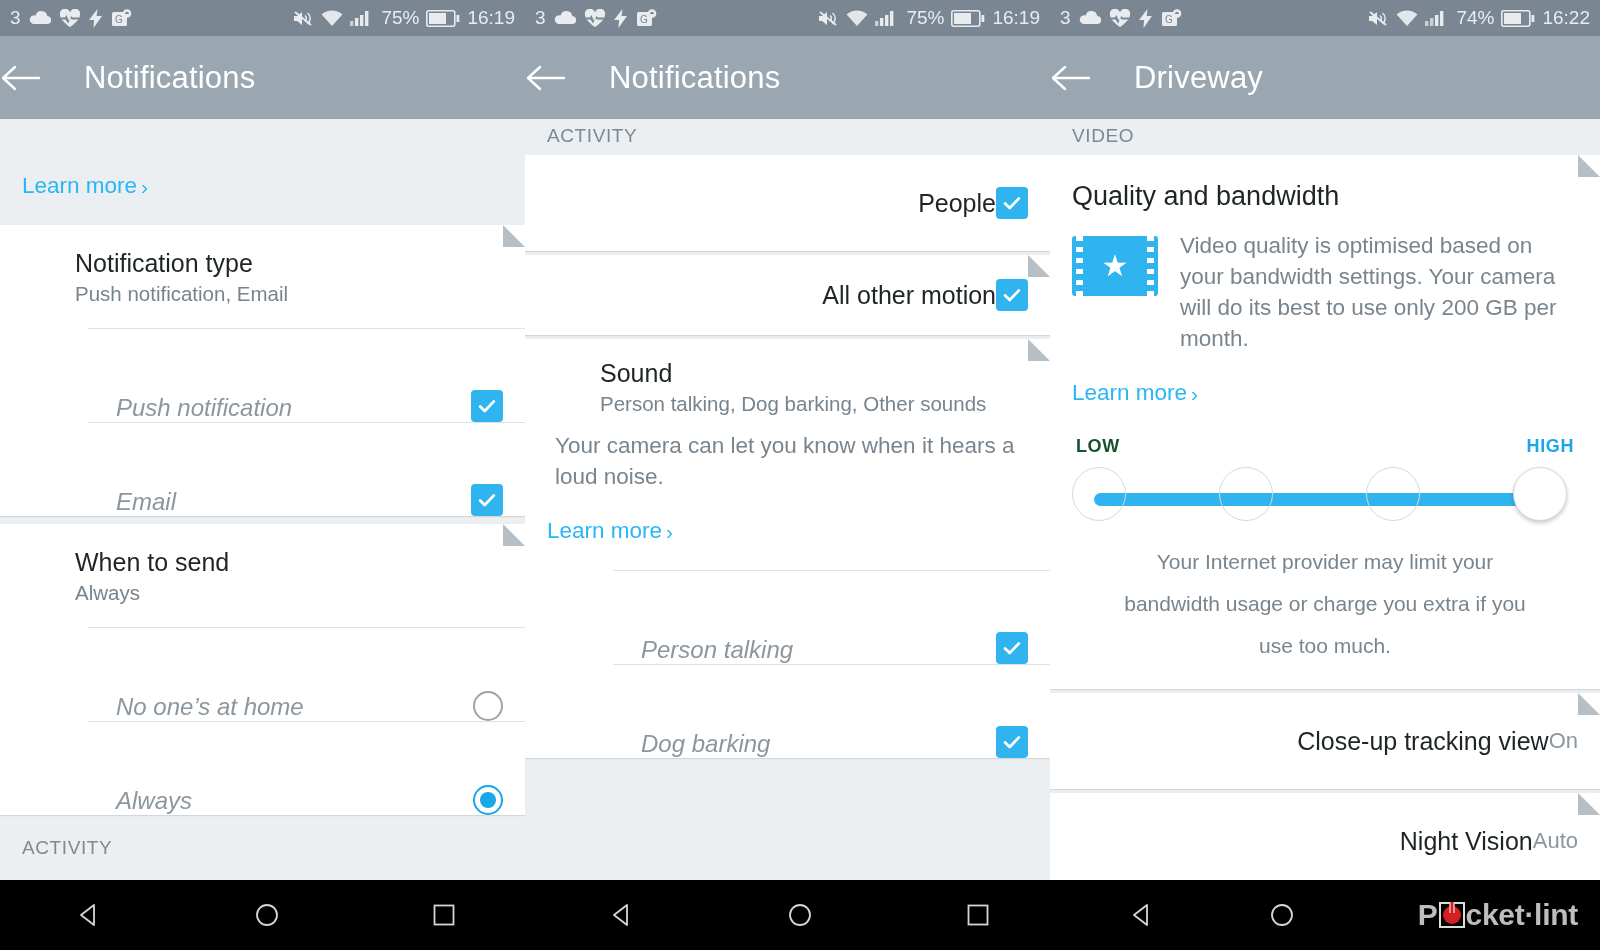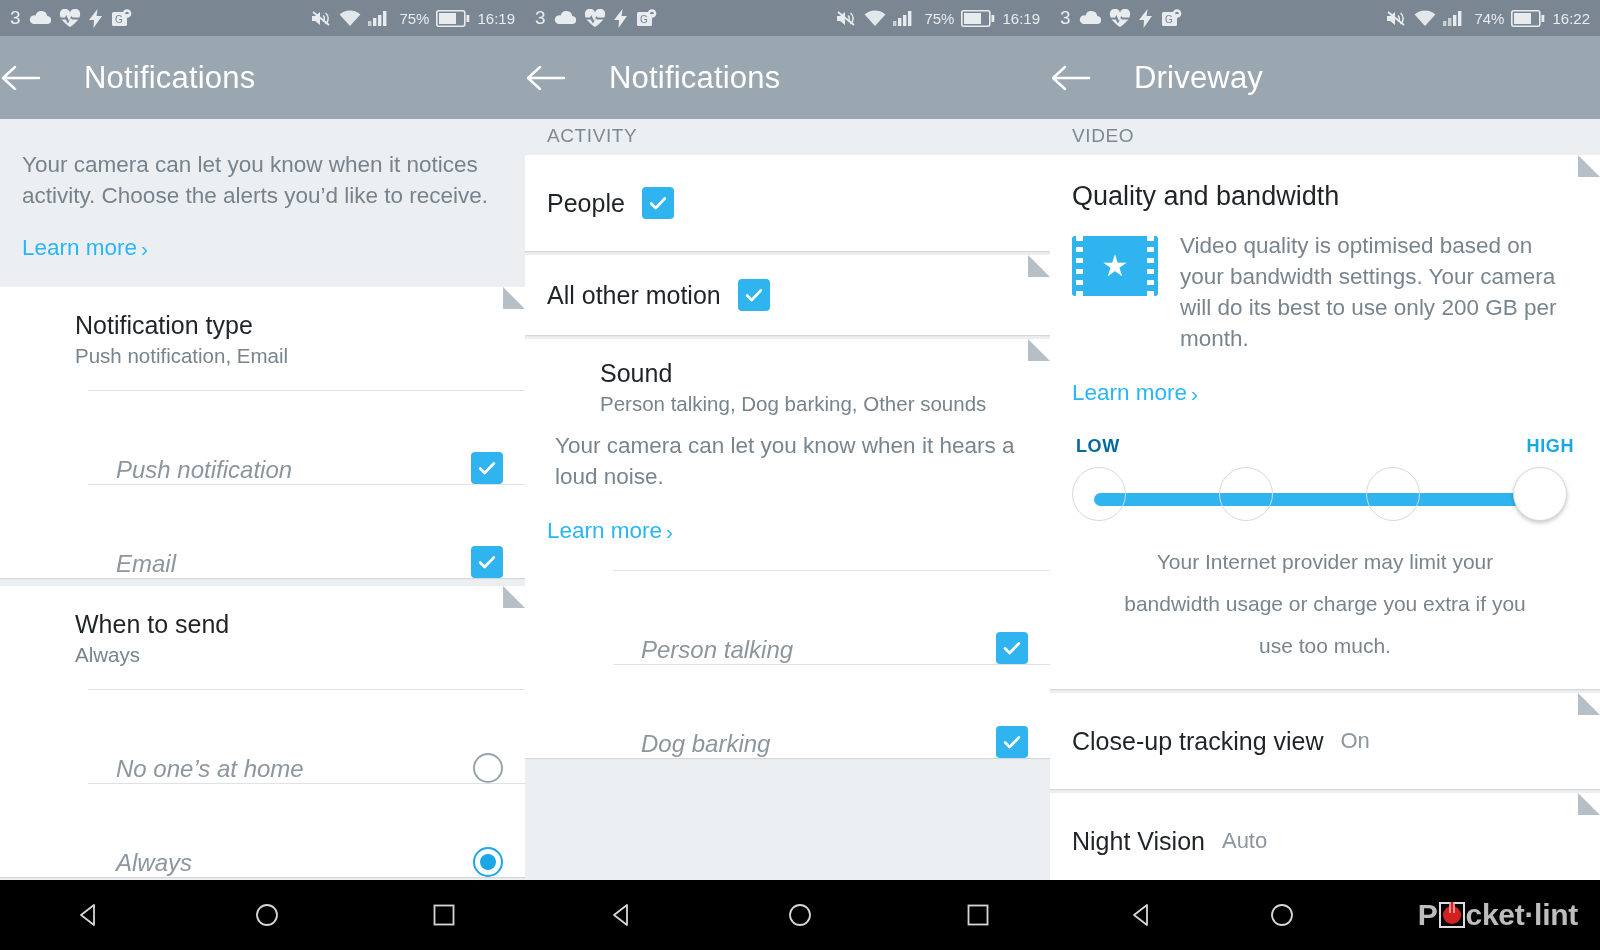--- a/index.html
+++ b/index.html
@@ -21,21 +21,21 @@
   .statusbar {
     position: relative; height: 36px; width: 100%;
     background: #7a8793; color: #e8ecef;
     display: flex; align-items: center; padding: 0 10px;
     font-size: 20px;
   }
   .sb-left { display: flex; align-items: center; gap: 8px; }
   .sb-right { margin-left: auto; display: flex; align-items: center; gap: 7px; }
   .sb-num { font-size: 19px; letter-spacing: 0; }
   .sb-ico { display:inline-flex; align-items:center; }
-  .sb-text { font-size: 15px; }
+  .sb-text { font-size: 19px; }
 
   
   .appbar {
     height: 83px; width: 100%;
     background: #9aa7b1;
     display: flex; align-items: center;
     color: #ffffff;
   }
   .back-arrow { width: 44px; height: 44px; display:flex; align-items:center; justify-content:center; cursor:pointer; }
   .appbar-title {
@@ -78,22 +78,22 @@
     display: flex; align-items: flex-end; justify-content: space-between;
     padding: 0 22px 0 116px; height: 94px; position: relative; font-style: italic;
   }
   .row.indent-div::before {
     content:""; position:absolute; left:88px; right:0; top:0; height:1px; background:#e0e3e6;
   }
   .row-label { font-size: 24px; color: #8b969e; }
   .row-value { font-size: 22px; color: #8b969e; }
 
   .plain-row {
-    display:flex; align-items:center; justify-content:flex-start;
-    padding: 0 22px; height: 96px; position: relative; gap: 17px;
+    display:flex; align-items:center; justify-content:flex-end;
+    padding: 0 22px; height: 96px; position: relative;
   }
   .plain-row .row-label { font-size: 25px; color:#1f2427; }
 
   
   .cb {
     width: 32px; height: 32px; border-radius: 4px; background: #2fb4f0;
     display:flex; align-items:center; justify-content:center; cursor:pointer; flex:none;
   }
   .cb svg { width: 22px; height: 22px; }
   
@@ -111,21 +111,21 @@
   }
   .film .perf { position:absolute; top:0; bottom:0; width:7px;
      background: repeating-linear-gradient(to bottom, #fff 0 5px, transparent 5px 11px); }
   .film .perf.l { left: 4px; } .film .perf.r { right: 4px; }
   .film .star { color:#fff; font-size: 30px; line-height:1; }
   .qb-desc { font-size: 22.5px; color:#79858e; line-height: 31px; }
   .qb-link { padding: 26px 22px 0 22px; }
 
   .slider-wrap { padding: 30px 22px 0 22px; }
   .slider-ends { display:flex; justify-content:space-between; padding: 0 4px 10px 4px; }
-  .end-low { font-size: 18px; color:#0369a1; font-weight:700; letter-spacing:.6px; }
+  .end-low { font-size: 18px; color:#14532d; font-weight:700; letter-spacing:.6px; }
   .end-high { font-size: 18px; color:#19a7e8; font-weight:700; letter-spacing:.6px; }
   .slider { position: relative; height: 54px; }
   .track { position:absolute; left:22px; right:22px; top:26px; height:13px; background:#2fb4f0; border-radius:7px; }
   .tick { position:absolute; top:0; width:54px; height:54px; border-radius:50%; border:1.5px solid #d4d9dd; background:transparent; cursor:pointer; }
   .thumb { position:absolute; top:0; width:54px; height:54px; border-radius:50%; background:#fff; border:1px solid #d4d9dd; box-shadow: 0 2px 4px rgba(0,0,0,.22); cursor:pointer; }
   .slider-note { padding: 20px 34px 0 34px; text-align:center; font-size:21px; color:#79858e; line-height:42px; }
 
   
   .navbar {
     position: absolute; left:0; bottom:0; width: 1600px; height: 70px;
@@ -217,21 +217,20 @@
       <span class="back-arrow">
         <svg width="40" height="28" viewBox="0 0 40 28">
             <path d="M1 14h36M1 14l12-11M1 14l12 11" stroke="#fff" stroke-width="2.4" fill="none" stroke-linecap="round" stroke-linejoin="round"></path>
           </svg>
       </span>
       <span class="appbar-title">Notifications</span>
     </div>
 
     <div class="content">
       <div class="grey-block">
-        <p>Your camera can let you know when it notices activity. Choose the alerts you’d like to receive.</p>
         <div style="height:24px"></div>
         <span class="link">
           <span>Learn more</span>
           <span class="chev">›</span>
         </span>
       </div>
 
       <div class="card">
         <div class="grp-head">
           <div class="grp-title">Notification type</div>

